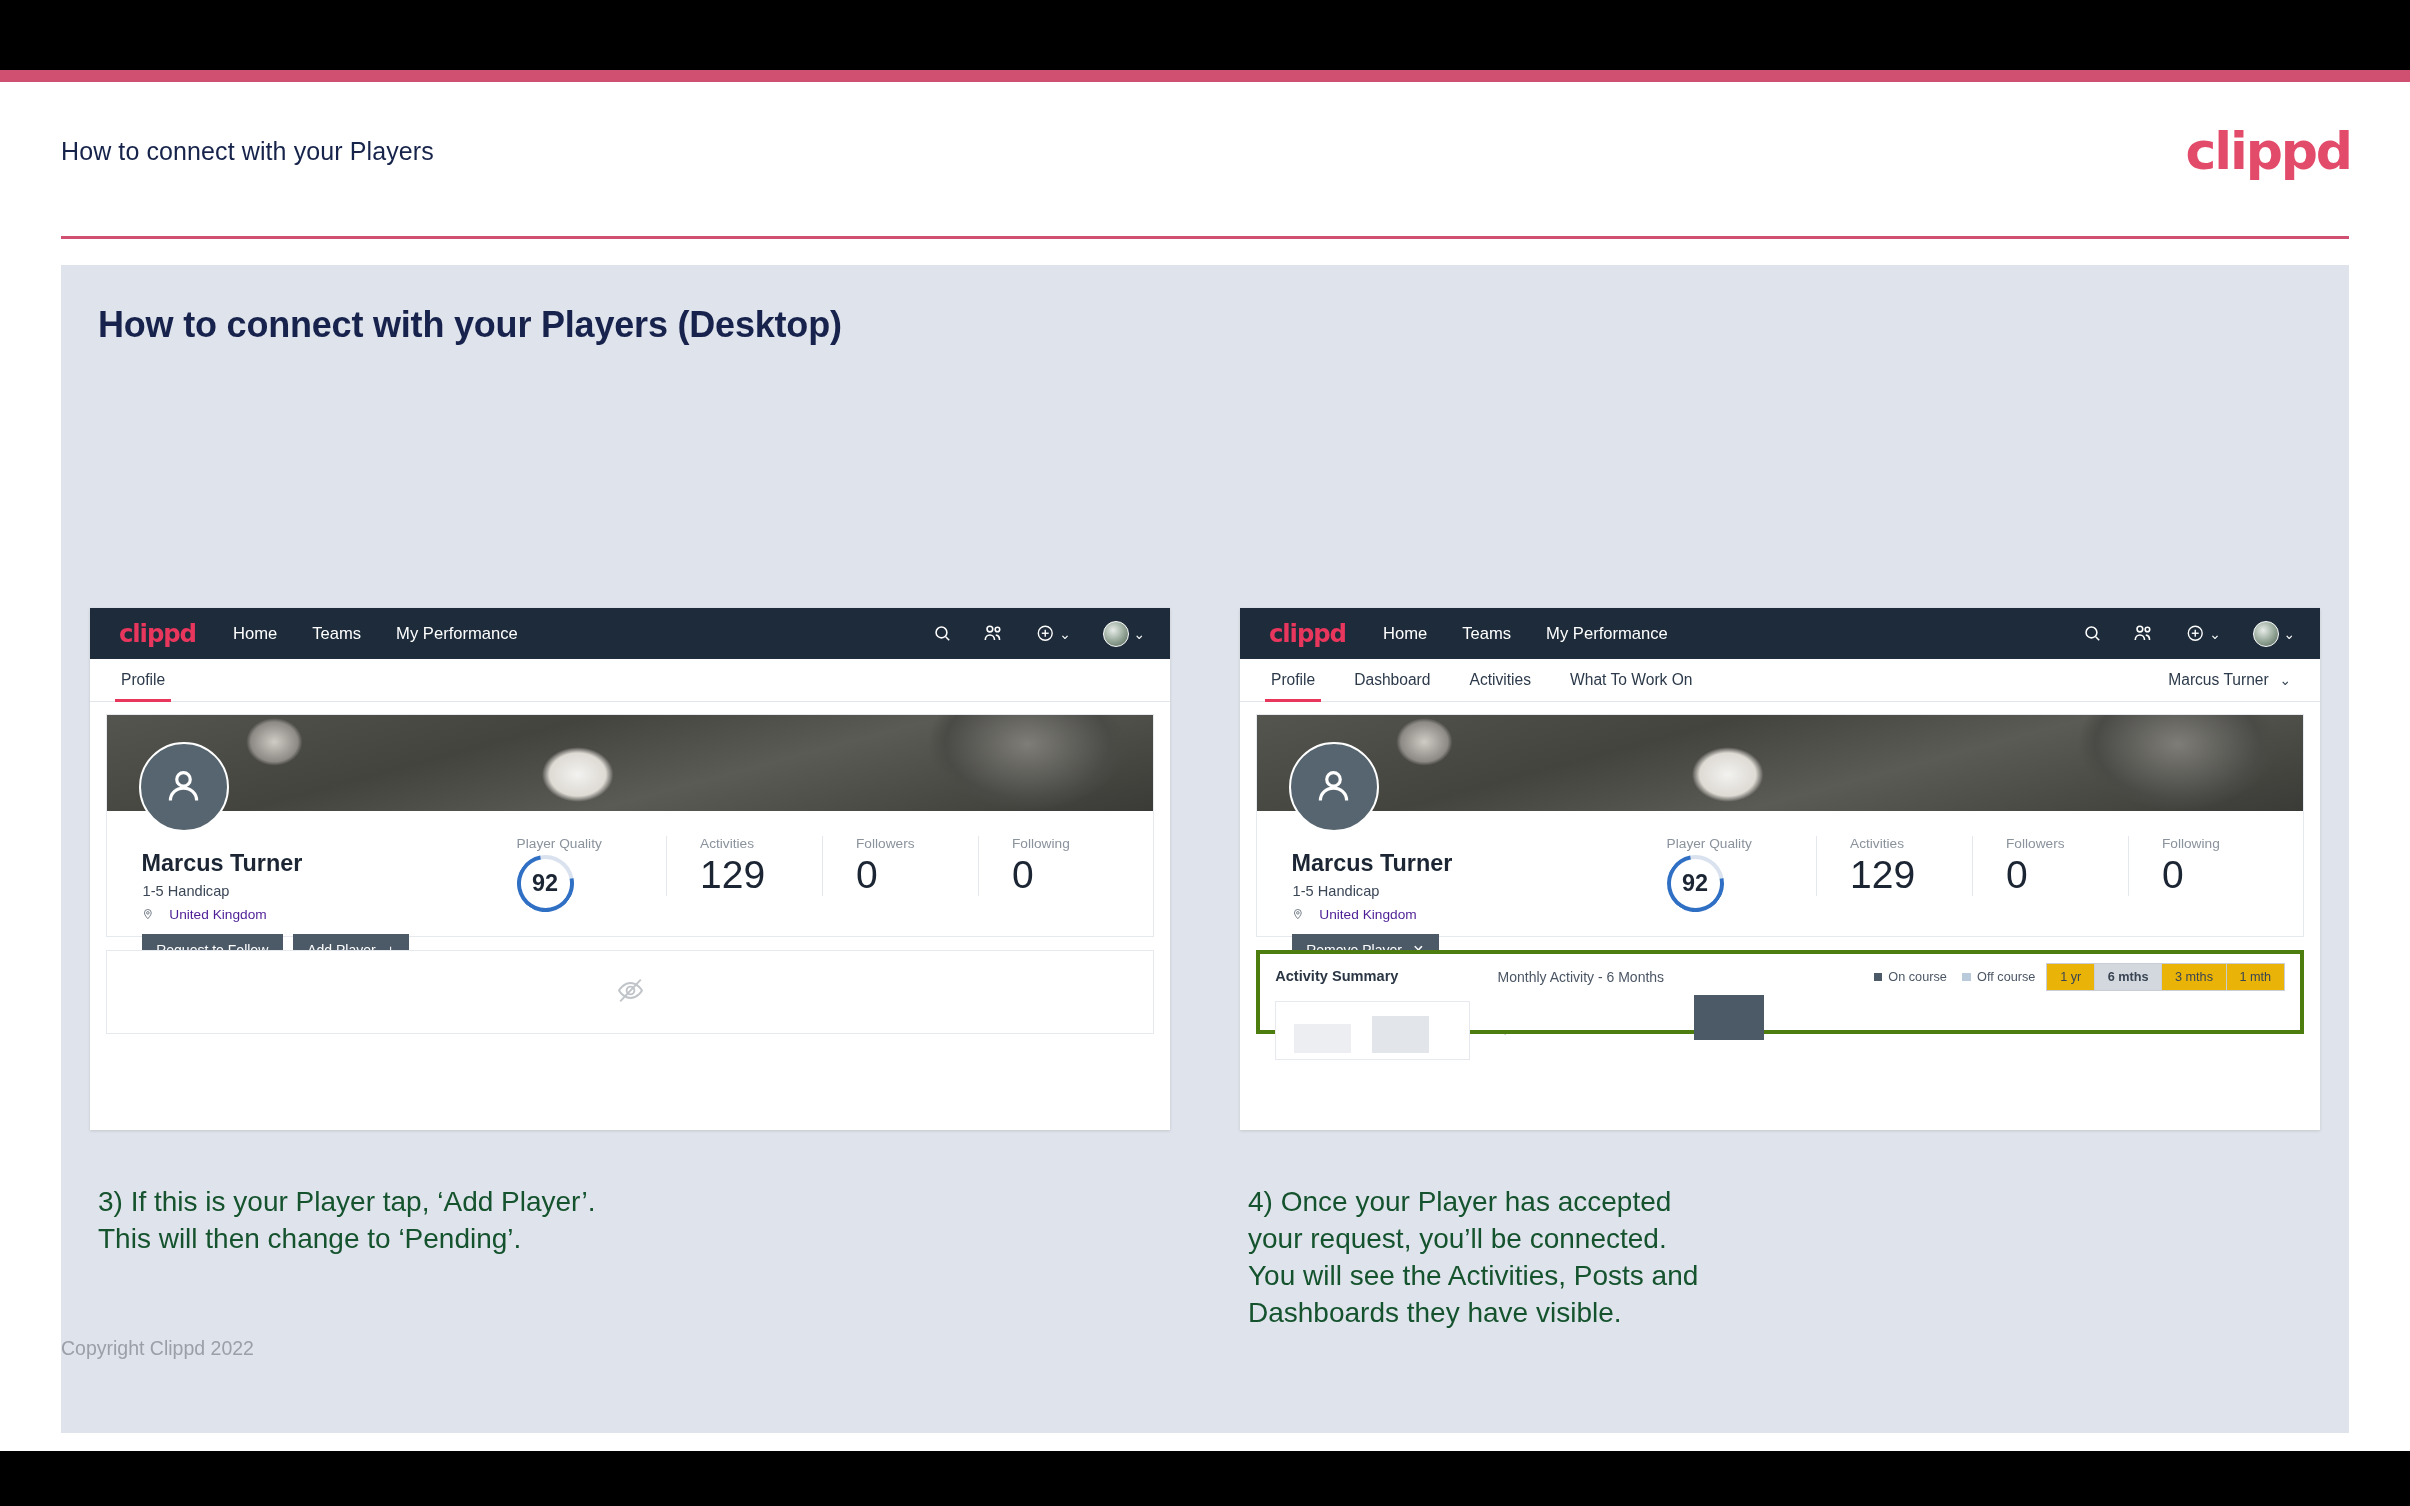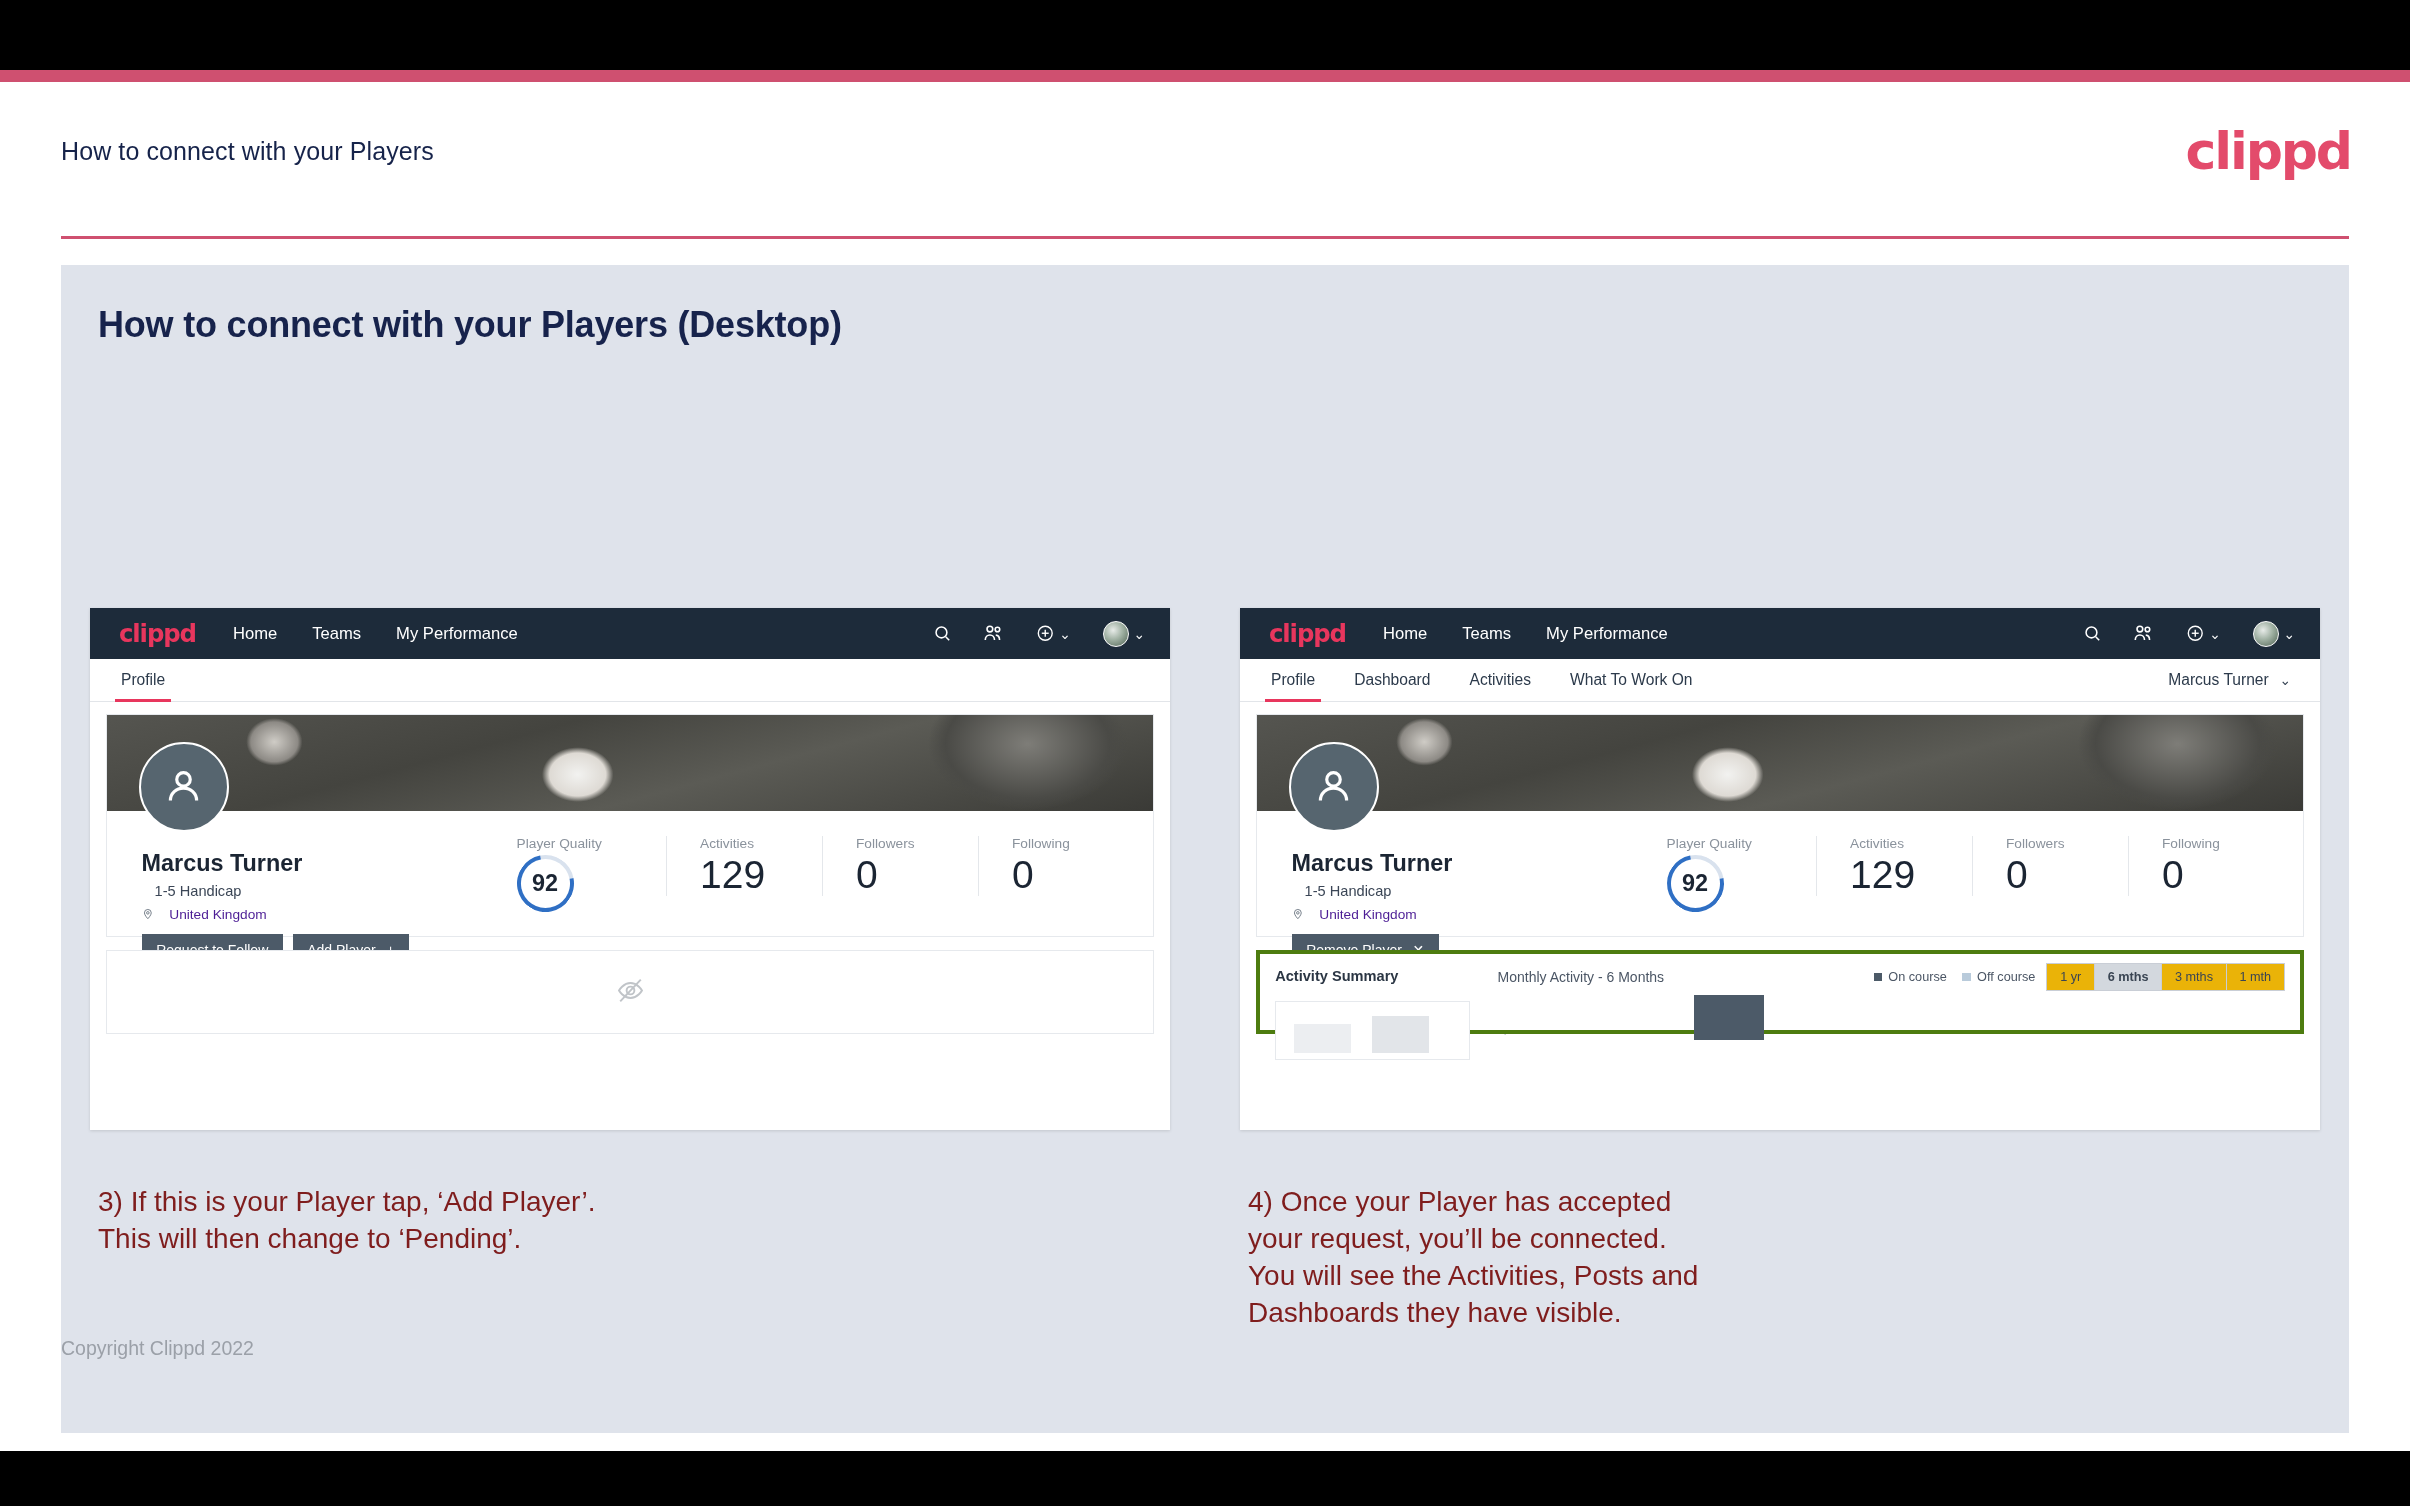--- a/index.html
+++ b/index.html
@@ -115,21 +115,21 @@
       radial-gradient(ellipse 117px 78px at 88% 30%, #7e7d78 0%, #4a4a46 70%, rgba(0,0,0,0) 85%),
       linear-gradient(165deg, #555550 0%, #44443f 35%, #5b5b55 60%, #3a3a36 100%);
   }
   .avatar-big {
     position:absolute; left:32px; top:27px; width:90px; height:90px; border-radius:50%;
     background:#56656f; border:2.9px solid #ffffff;
     display:flex; align-items:center; justify-content:center;
   }
   .card-body { position:relative; padding:21.5px 0 15.6px 0; min-height:125px; }
   .p-name { position:absolute; left:35px; top:39px; font-size:23.4px; font-weight:700; color:#1b2533; }
-  .p-hcp  { position:absolute; left:48px; top:72px; font-size:14.6px; color:#3b4656; }
+  .p-hcp  { position:absolute; left:36px; top:72px; font-size:14.6px; color:#3b4656; }
   .p-loc  { position:absolute; left:35px; top:96px; font-size:13.7px; color:#4c1d95; display:flex; align-items:center; gap:16px; }
   .btn-row { position:absolute; left:35px; top:123px; display:flex; gap:9.8px; }
   .btn {
     background:#4c5a68; color:#ffffff; font-size:14px;
     padding:8.8px 14.6px; display:flex; align-items:center; gap:10.7px; white-space:nowrap;
   }
 
   
   .stats { position:absolute; left:410px; top:25px; right:19.5px; display:flex; align-items:flex-start; }
   .stat { padding:0 0 0 33px; position:relative; }
@@ -176,21 +176,21 @@
     position:absolute; left:15.6px; top:47px; width:195px; height:59px;
     border:1px solid #e6e9ed; background:#fff;
   }
   .mini-bar1 { position:absolute; left:17.6px; top:21.5px; width:57px; height:29px; background:#eceef1; }
   .mini-bar2 { position:absolute; left:96px; top:13.7px; width:57px; height:37px; background:#e2e5e9; }
   .chart-bar { position:absolute; left:434px; top:41px; width:70px; height:45px; background:#4c5a68; }
   .axis-dot { position:absolute; left:244px; top:74px; font-size:9.8px; color:#aab1ba; }
 
   
   .caption {
-    position:absolute; font-size:28px; line-height:1.32; color:#7f1d1d; font-weight:400;
+    position:absolute; font-size:28px; line-height:1.32; color:#14532d; font-weight:400;
   }
   .cap-left  { left:37px;   top:919px; }
   .cap-right { left:1187px; top:919px; }
 
   
   .copyright {
     position:absolute; left:61px; top:1255px;
     font-size:19.5px; color:#9ba0a8;
   }
 </style>

